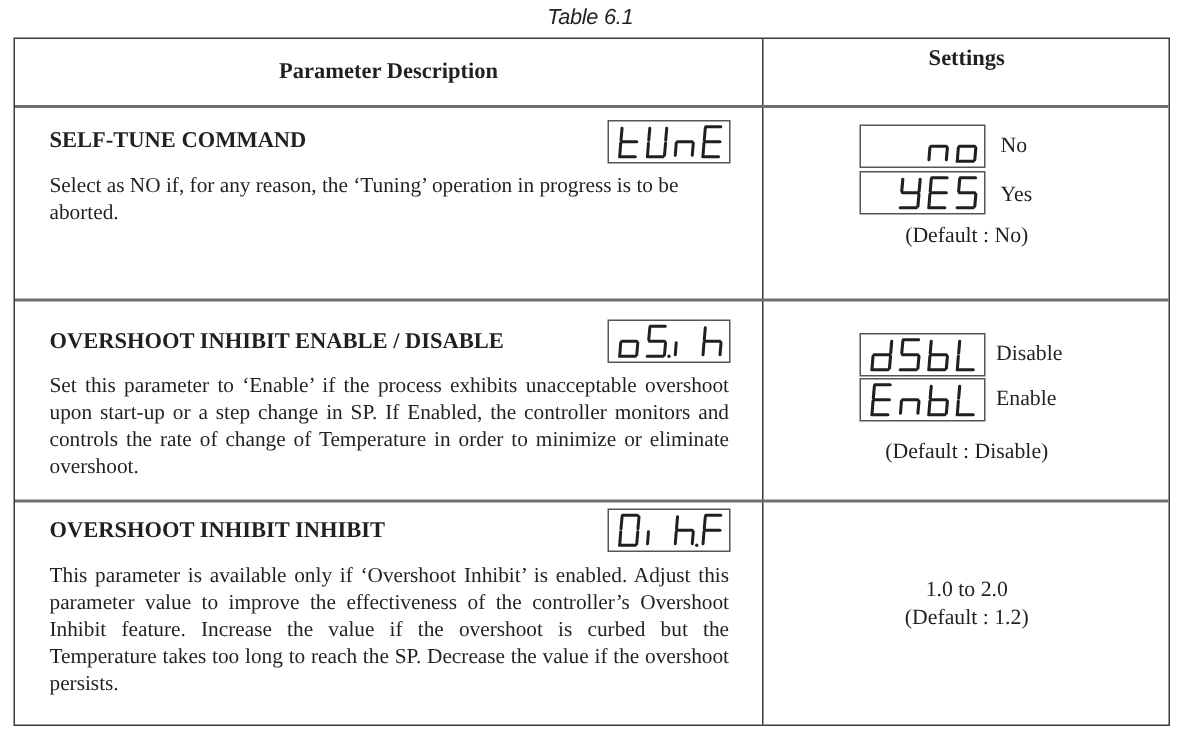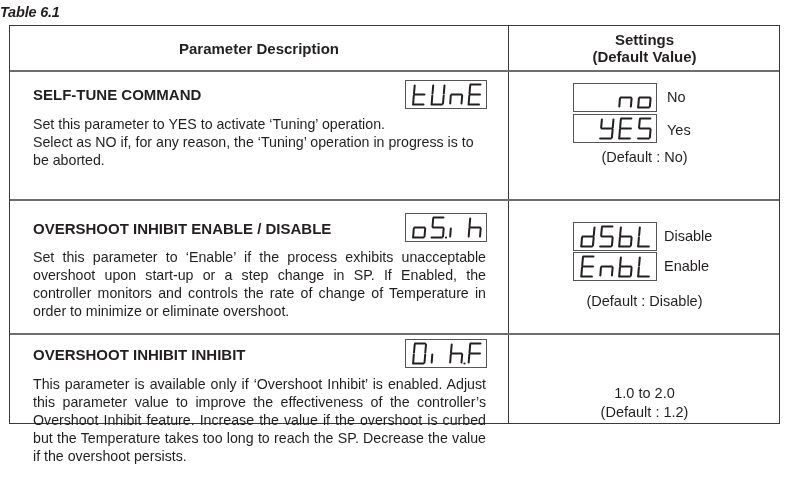--- a/index.html
+++ b/index.html
@@ -1,21 +1,21 @@
 <!DOCTYPE html>
 <html><head>
   <meta charset="utf-8">
   <style>
     html, body { margin: 0; padding: 0; background: #ffffff; }
     body { width: 787px; height: 492px; position: relative; overflow: hidden;
            font-family: "Liberation Sans", sans-serif; color: #231f20; }
-    .caption { position: absolute; left: 0; width: 787px; top: 4px; 
-               font-weight: bold; font-style: italic; font-size: 14.5px; letter-spacing: -0.2px; }
-    .tbl { position: absolute; left: 9px; top: 25px; width: 771px; height: 399px;
-           border: 1.5px solid #3a3a3a; box-sizing: border-box; }
+    .caption { position: absolute; left: 0; width: 787px; top: 4px; text-align: center;
+               font-weight: normal; font-style: italic; font-size: 14.5px; letter-spacing: -0.2px; }
+    .tbl { position: absolute; left: 9px; top: 25px; width: 771px; height: 459px;
+           border: 1.5px solid #3a3a3a; box-sizing: border-box; font-family: Liberation Serif, serif; }
     .hline { position: absolute; left: 0; right: 0; height: 0; border-top: 2px solid #6e6e6e; }
     .vline { position: absolute; top: 0; bottom: 0; left: 498px; width: 0; border-left: 1.5px solid #3a3a3a; }
     .hdr { position: absolute; font-weight: bold; font-size: 15px; text-align: center; line-height: 17px; }
     .h-param { left: 0; width: 498px; top: 14px; }
     .h-set { left: 499px; width: 271px; top: 5px; }
     .ptitle { position: absolute; left: 23px; font-weight: bold; font-size: 15px; text-align: center; }
     .pdesc { position: absolute; left: 23px; width: 453px; font-size: 14.2px; line-height: 18px; }
     .pdesc p { margin: 0; }
     .justify { text-align: justify; text-align-last: left; }
     .ssd { position: absolute; border: 1.3px solid #555; box-sizing: border-box; background: #fff; }
@@ -27,21 +27,20 @@
 <body>
 
 <div class="caption">Table 6.1</div>
 
 <div class="tbl">
   <div class="vline"></div>
 
   <div class="hdr h-param">Parameter Description</div>
   <div class="hdr h-set">
     <div>Settings</div>
-    <div>(Default Value)</div>
   </div>
   <div class="hline" style="top:44px;"></div>
 
   <div>
     <div class="ptitle" style="top:60px;">SELF-TUNE COMMAND</div>
     <div class="ssd" style="left:395px; top:54px; width:82px; height:29px;">
         <svg viewBox="0 0 80 27" preserveAspectRatio="none">
           <line x1="7" y1="23.5" x2="17.5" y2="23.5" stroke="#231f20" stroke-width="2" stroke-linecap="round"></line>
           <line x1="7.8" y1="14.5" x2="7.2" y2="22.5" stroke="#231f20" stroke-width="2" stroke-linecap="round"></line>
           <line x1="8.7" y1="4.5" x2="8" y2="12.5" stroke="#231f20" stroke-width="2" stroke-linecap="round"></line>
@@ -55,21 +54,20 @@
           <line x1="44.8" y1="14.5" x2="44.2" y2="22.5" stroke="#231f20" stroke-width="2" stroke-linecap="round"></line>
           <line x1="45.5" y1="13.5" x2="55.5" y2="13.5" stroke="#231f20" stroke-width="2" stroke-linecap="round"></line>
           <line x1="64.5" y1="3.5" x2="74.5" y2="3.5" stroke="#231f20" stroke-width="2" stroke-linecap="round"></line>
           <line x1="62.5" y1="23.5" x2="73" y2="23.5" stroke="#231f20" stroke-width="2" stroke-linecap="round"></line>
           <line x1="63.3" y1="14.5" x2="62.7" y2="22.5" stroke="#231f20" stroke-width="2" stroke-linecap="round"></line>
           <line x1="64.2" y1="4.5" x2="63.5" y2="12.5" stroke="#231f20" stroke-width="2" stroke-linecap="round"></line>
           <line x1="64" y1="13.5" x2="74" y2="13.5" stroke="#231f20" stroke-width="2" stroke-linecap="round"></line>
         </svg>
       </div>
     <div class="pdesc" style="top:89px;">
-      <p>Set this parameter to YES to activate ‘Tuning’ operation.</p>
       <p style="">Select as NO if, for any reason, the ‘Tuning’ operation in progress is to be aborted.</p>
     </div>
     <div class="ssd" style="left:563px; top:57px; width:84px; height:29px;">
         <svg viewBox="0 0 80 27" preserveAspectRatio="none">
           <line x1="56.2" y1="14.5" x2="55.5" y2="22.5" stroke="#231f20" stroke-width="2" stroke-linecap="round"></line>
           <line x1="44.8" y1="14.5" x2="44.2" y2="22.5" stroke="#231f20" stroke-width="2" stroke-linecap="round"></line>
           <line x1="45.5" y1="13.5" x2="55.5" y2="13.5" stroke="#231f20" stroke-width="2" stroke-linecap="round"></line>
           <line x1="74.7" y1="14.5" x2="74" y2="22.5" stroke="#231f20" stroke-width="2" stroke-linecap="round"></line>
           <line x1="62.5" y1="23.5" x2="73" y2="23.5" stroke="#231f20" stroke-width="2" stroke-linecap="round"></line>
           <line x1="63.3" y1="14.5" x2="62.7" y2="22.5" stroke="#231f20" stroke-width="2" stroke-linecap="round"></line>

